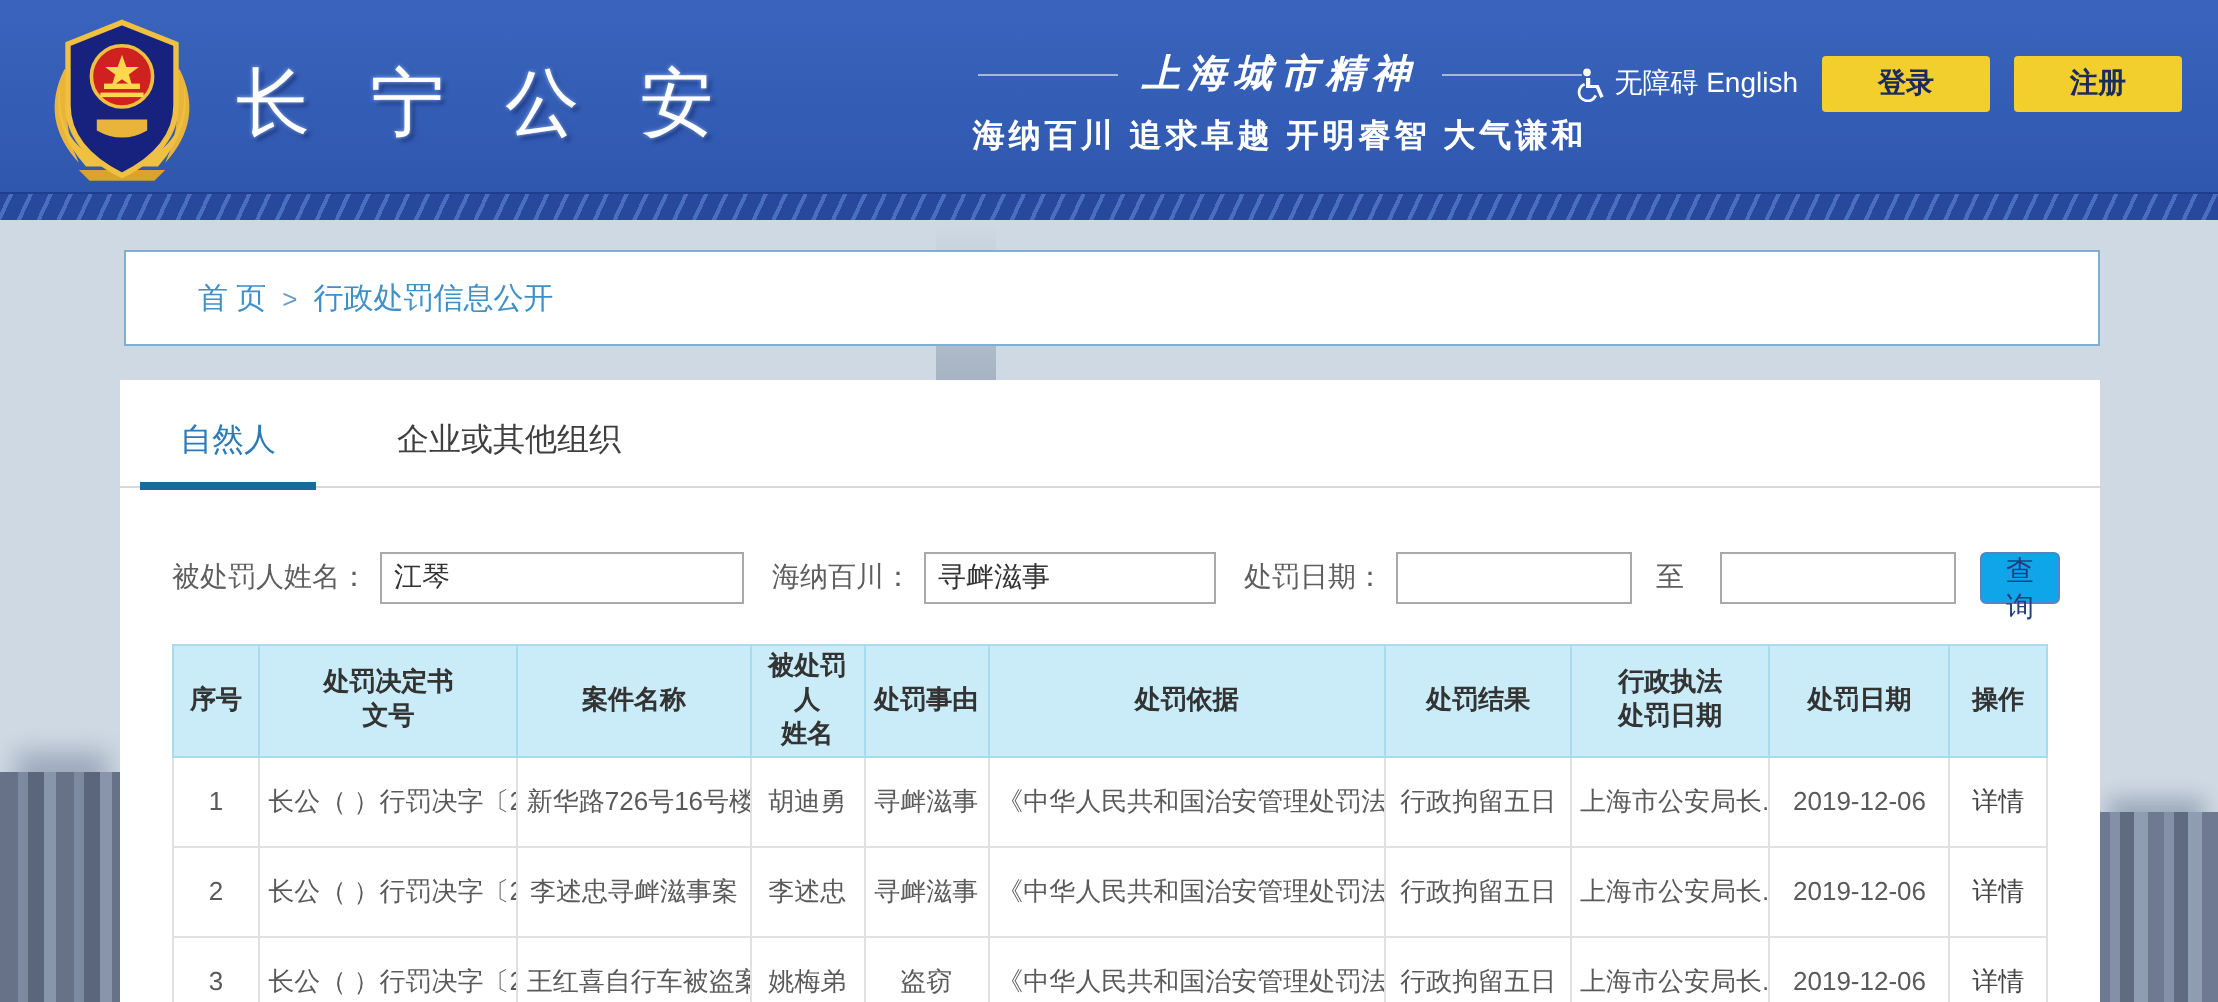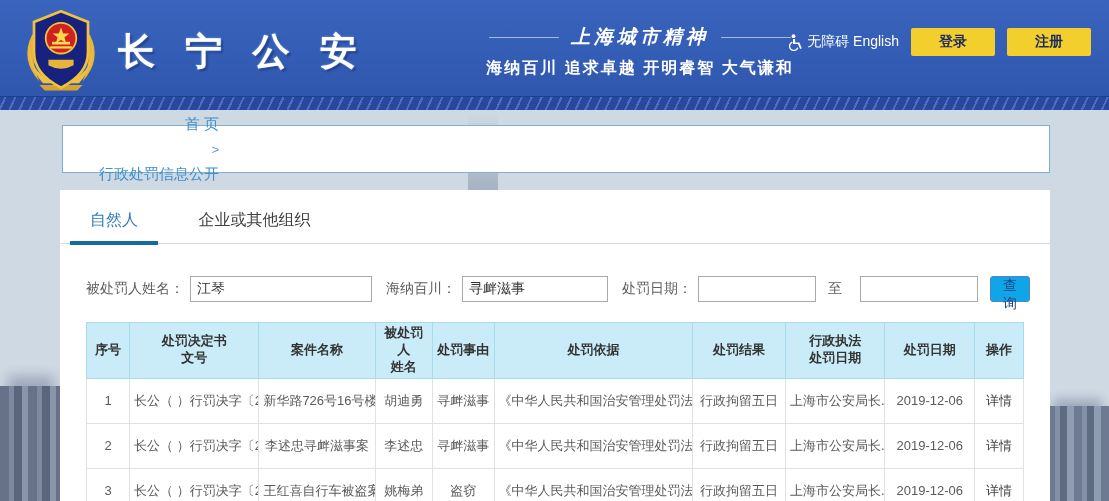--- a/index.html
+++ b/index.html
@@ -8,21 +8,21 @@
   body { position:relative; background:#cfd9e3; }
 
   
   .header { position:absolute; left:0; top:0; width:1109px; height:96px;
     background:linear-gradient(180deg,#3a64bd 0%,#2f57ae 100%); }
   .header-strip { position:absolute; left:0; top:96px; width:1109px; height:14px;
     background:repeating-linear-gradient(115deg,#27489c 0 4px,#4a6fc0 4px 6px,#27489c 6px 9px);
     border-top:1px solid #1f3f8e; }
   .badge { position:absolute; left:16px; top:3px; width:90px; height:92px; }
   .site-title { position:absolute; left:118px; top:27px; color:#ffffff; font-size:37px;
-    font-weight:bold; letter-spacing:10px; text-shadow:0 0 2px #8fb3e8, 2px 2px 2px #1d3a85; }
+    font-weight:normal; letter-spacing:10px; text-shadow:0 0 2px #8fb3e8, 2px 2px 2px #1d3a85; }
   .slogan { position:absolute; left:455px; top:24px; width:370px; text-align:center; color:#fff; }
   .slogan-title { font-size:19px; font-weight:bold; font-style:italic; letter-spacing:4px;
     display:flex; align-items:center; justify-content:center; gap:12px; }
   .slogan-title::before,.slogan-title::after { content:""; width:70px; height:1px;
     background:rgba(255,255,255,.55); }
   .slogan-sub { margin-top:8px; font-size:16px; font-weight:bold; letter-spacing:2px; }
   .header-right { position:absolute; right:18px; top:8px; display:flex; align-items:center; gap:12px;margin-top:20px; }
   .access { display:flex; align-items:center; gap:5px; color:#ffffff; font-size:14px; cursor:pointer; }
   .hbtn { display:inline-block; min-width:50px; padding:5px 28px; background:#f2cf2d;
     color:#1c2a5e; font-size:14px; font-weight:bold; text-align:center; border:none;
@@ -36,21 +36,21 @@
   .skyline.right { right:0; width:62px; height:95px;
     background:repeating-linear-gradient(90deg,#5d6a84 0 8px,#76849e 8px 13px,#4c5870 13px 20px,#8593aa 20px 27px);
     box-shadow:0 -14px 10px -7px rgba(110,124,150,.6); }
   .tower { position:absolute; left:468px; top:112px; width:30px; height:80px; z-index:0;
     background:linear-gradient(180deg,rgba(130,145,165,.0),rgba(130,145,165,.55)); }
 
   
   .breadcrumb-box { position:absolute; left:62px; top:125px; width:988px; height:48px;
     background:#ffffff; border:1px solid #7fb0d4; z-index:2;
     display:flex; align-items:center; padding-left:36px; }
-  .breadcrumb { font-size:15px; color:#4090c8; display:flex; align-items:flex-end; gap:8px;flex-direction:column; }
+  .breadcrumb { font-size:15px; color:#4090c8; display:flex; align-items:center; gap:8px; }
   .crumb-sep { color:#6a9cc0; font-size:13px; }
 
   
   .panel { position:absolute; left:60px; top:190px; width:990px; height:311px;
     background:#ffffff; z-index:2; padding:0 26px; }
 
   .tabs { position:relative; padding-top:20px; height:54px; }
   .tab { display:inline-block; font-size:16px; padding:0 4px; margin-right:48px; cursor:pointer; }
   .tab.active { color:#2b7bb9; }
   .tab.inactive { color:#3f3f3f; }

